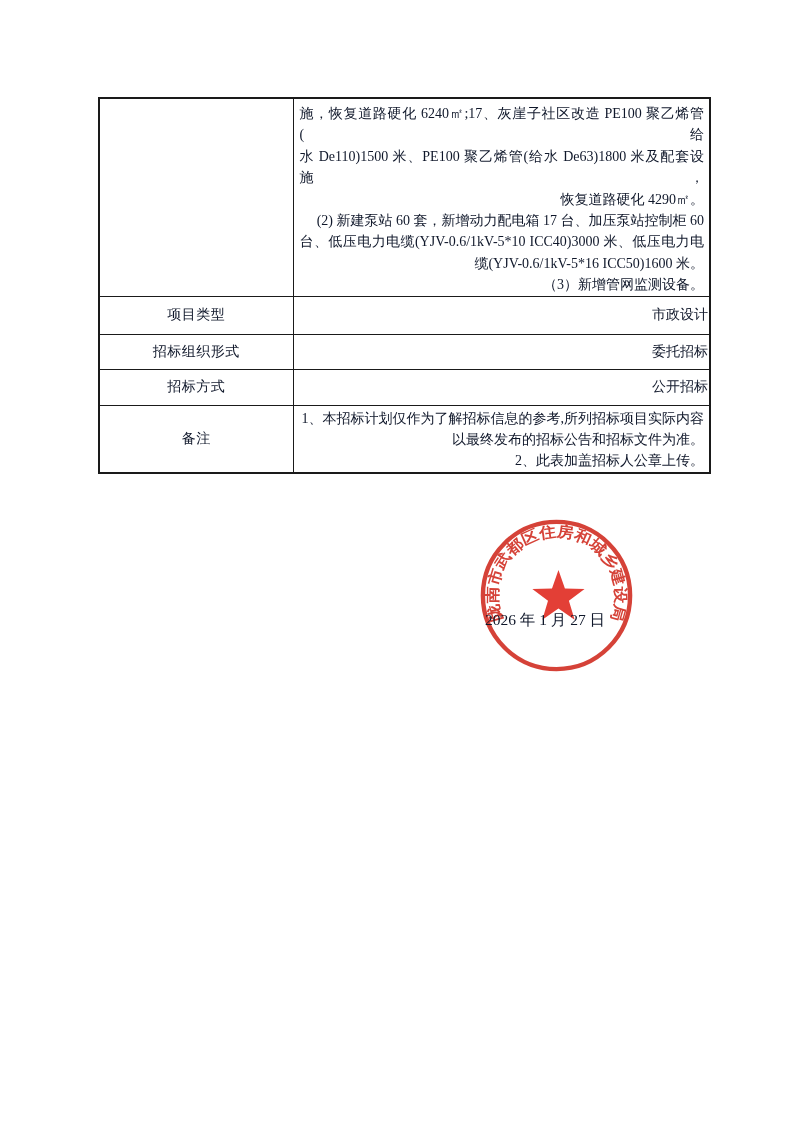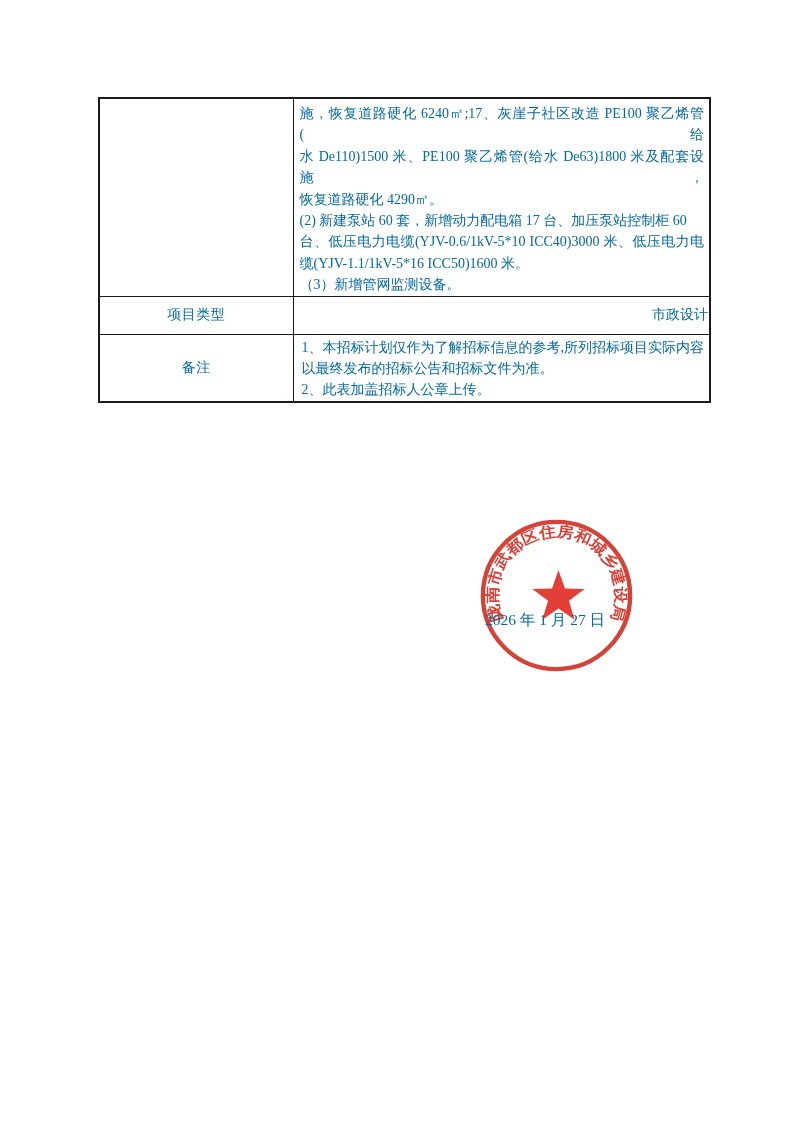--- a/index.html
+++ b/index.html
@@ -6,21 +6,21 @@
     margin: 0;
     padding: 0;
     background: #ffffff;
   }
   .page {
     position: relative;
     width: 793px;
     height: 1122px;
     background: #ffffff;
     font-family: "Liberation Serif", "DejaVu Serif", serif;
-    color: #0369a1;
+    color: #0f172a;
     overflow: hidden;
   }
 
   
   table.tender {
     position: absolute;
     left: 98px;
     top: 97px;
     width: 611px;
     border-collapse: collapse;
@@ -48,20 +48,21 @@
     vertical-align: top;
     padding: 4px 5px 0 6px;
   }
   td.remark-cell {
     vertical-align: top;
     padding: 2px 5px 0 8px;
   }
   .tline {
     line-height: 21.4px;
     white-space: normal;
+    text-align: right;
   }
   .just {
     text-align: justify;
     text-align-last: justify;
   }
   tr.r-desc   { height: 150px; }
   tr.r-type   { height: 38px; }
   tr.r-amount { height: 38px; }
   tr.r-org    { height: 35px; }
   tr.r-method { height: 36px; }
@@ -133,32 +134,40 @@
 
     <tbody>
         <tr class="r-desc">
       <td class="label-cell"></td>
       <td class="desc-cell">
         <div class="tline just">施，恢复道路硬化 6240㎡;17、灰崖子社区改造 PE100 聚乙烯管(给</div>
         <div class="tline just">水 De110)1500 米、PE100 聚乙烯管(给水 De63)1800 米及配套设施，</div>
         <div class="tline">恢复道路硬化 4290㎡。</div>
         <div class="tline">(2) 新建泵站 60 套，新增动力配电箱 17 台、加压泵站控制柜 60</div>
         <div class="tline just">台、低压电力电缆(YJV-0.6/1kV-5*10 ICC40)3000 米、低压电力电</div>
-        <div class="tline">缆(YJV-1.1/1kV-5*16 ICC50)1600 米。</div>
+        <div class="tline">缆(YJV-0.6/1kV-5*16 ICC50)1600 米。</div>
         <div class="tline">（3）新增管网监测设备。</div>
       </td>
     </tr>
 
     <tr class="r-type">
       <td class="label-cell">项目类型</td>
       <td class="value-cell">市政设计</td>
     </tr>
 
 
+    <tr class="r-org">
+      <td class="label-cell">招标组织形式</td>
+      <td class="value-cell">委托招标</td>
+    </tr>
 
+    <tr class="r-method">
+      <td class="label-cell">招标方式</td>
+      <td class="value-cell">公开招标</td>
+    </tr>
 
 
 
     <tr class="r-remark">
       <td class="label-cell">备注</td>
       <td class="remark-cell">
         <div class="tline just">1、本招标计划仅作为了解招标信息的参考,所列招标项目实际内容</div>
         <div class="tline">以最终发布的招标公告和招标文件为准。</div>
         <div class="tline">2、此表加盖招标人公章上传。</div>
       </td>

